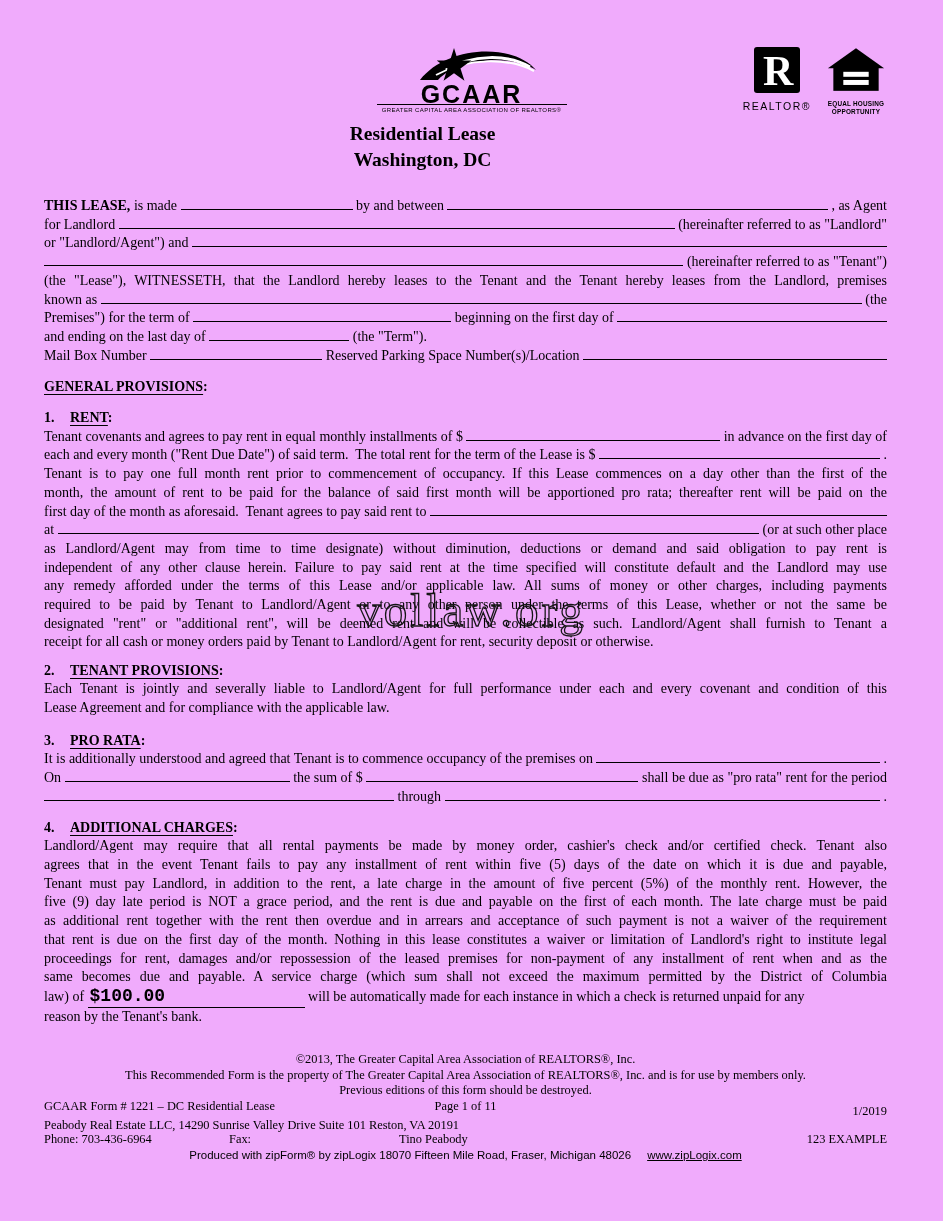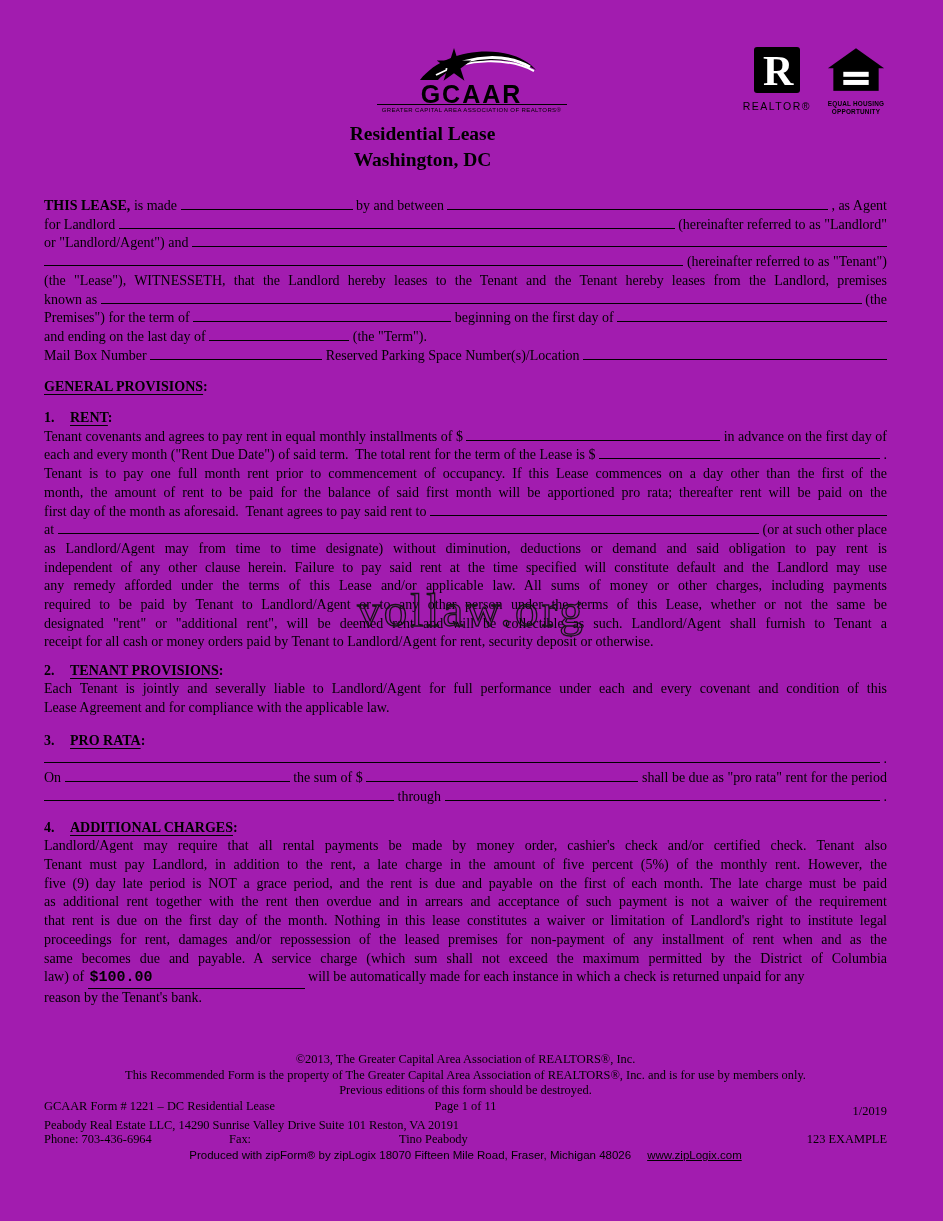--- a/index.html
+++ b/index.html
@@ -1,17 +1,17 @@
 <!DOCTYPE html>
 <html><head>
 <meta charset="utf-8">
 <style>
   html,body { margin:0; padding:0; background:#ffffff; }
   .page {
-    position:relative; width:943px; height:1221px; background:#a21caf;
+    position:relative; width:943px; height:1221px; background:#f0abfc;
     font-family:"Liberation Serif", serif; color:#000; overflow:hidden;
   }
 
   
   .gcaar-block { position:absolute; top:42px; left:50%; transform:translateX(-50%);
     width:190px; text-align:center; }
   .gcaar-word { font-family:"Liberation Sans", sans-serif; font-weight:bold;
     font-size:25px; letter-spacing:2px; line-height:20px; margin-top:-6px; }
   .gcaar-cap { font-family:"Liberation Sans", sans-serif; font-size:6px;
     letter-spacing:0.4px; line-height:8px; border-top:0.5px solid #000; padding-top:1px; }
@@ -29,21 +29,21 @@
   .content { position:absolute; left:44px; top:197px; width:843px;
     font-size:14px; line-height:18.7px; }
   .line { min-height:18.7px; }
   .just { text-align:justify; text-align-last:justify; }
   .fline { display:flex; align-items:baseline; }
   .fline .txt { white-space:pre; flex:0 0 auto; }
   .b { font-weight:bold; }
   .blank { border-bottom:1.2px solid #000; flex:1 1 40px; min-width:8px; align-self:baseline; }
   .blank.fixed { flex:0 0 auto; }
   .blank-val { border-bottom:1.2px solid #000; flex:0 0 auto; padding-left:2px; }
-  .mono { font-family:"Liberation Mono", monospace; font-size:15px; font-weight:bold; }
+  .mono { font-family:"Liberation Mono", monospace; font-size:18px; font-weight:bold; }
   .gp-head { font-weight:bold; margin-top:12px; }
   .gp-head .u, .sec-head .u { text-decoration:underline; text-underline-offset:2.5px; }
   .sec-head { font-weight:bold; }
   .sec-head .num { display:inline-block; width:26px; }
   .mt1 { margin-top:12.5px; } .mt2 { margin-top:9.5px; } .mt3 { margin-top:14px; } .mt4 { margin-top:12px; }
 
   
   .watermark { position:absolute; top:583px; left:50%; transform:translateX(-50%);
     font-family:"Liberation Serif", serif; font-size:47px; letter-spacing:3px;
     color:transparent; -webkit-text-stroke:1.3px #151515; pointer-events:none; }
@@ -189,38 +189,40 @@
         <div class="line just">independent of any other clause herein. Failure to pay said rent at the time specified will constitute default and the Landlord may use</div>
         <div class="line just">any remedy afforded under the terms of this Lease and/or applicable law. All sums of money or other charges, including payments</div>
         <div class="line just">required to be paid by Tenant to Landlord/Agent or to any other person under the terms of this Lease, whether or not the same be</div>
         <div class="line just">designated "rent" or "additional rent", will be deemed rent and will be collectible as such.  Landlord/Agent shall furnish to Tenant a</div>
         <div class="line">receipt for all cash or money orders paid by Tenant to Landlord/Agent for rent, security deposit or otherwise.</div>
         <div class="sec-head mt2"><span class="num">2.</span><span class="u">TENANT PROVISIONS</span><span>:</span></div>
         <div class="line just">Each Tenant is jointly and severally liable to Landlord/Agent for full performance under each and every covenant and condition of this</div>
         <div class="line">Lease Agreement and for compliance with the applicable law.</div>
         <div class="sec-head mt3"><span class="num">3.</span><span class="u">PRO RATA</span><span>:</span></div>
         <div class="line fline">
+          <span class="txt">It is additionally understood and agreed that Tenant is to commence occupancy of the premises on </span>
           <span class="blank"></span>
           <span class="txt"> .</span>
         </div>
         <div class="line fline">
           <span class="txt">On </span>
           <span class="blank fixed" style="width: 225px;"></span>
           <span class="txt"> the sum of $ </span>
           <span class="blank"></span>
           <span class="txt"> shall be due as "pro rata" rent for the period</span>
         </div>
         <div class="line fline">
           <span class="blank fixed" style="width: 350px;"></span>
           <span class="txt"> through </span>
           <span class="blank"></span>
           <span class="txt"> .</span>
         </div>
         <div class="sec-head mt4"><span class="num">4.</span><span class="u">ADDITIONAL CHARGES</span><span>:</span></div>
         <div class="line just">Landlord/Agent may require that all rental payments be made by money order, cashier's check and/or certified check.  Tenant also</div>
+        <div class="line just">agrees that in the event Tenant fails to pay any installment of rent within five (5) days of the date on which it is due and payable,</div>
         <div class="line just">Tenant must pay Landlord, in addition to the rent, a late charge in the amount of five percent (5%) of the monthly rent.  However, the</div>
         <div class="line just">five (9) day late period is NOT a grace period, and the rent is due and payable on the first of each month.  The late charge must be paid</div>
         <div class="line just">as additional rent together with the rent then overdue and in arrears and acceptance of such payment is not a waiver of the requirement</div>
         <div class="line just">that rent is due on the first day of the month.  Nothing in this lease constitutes a waiver or limitation of Landlord's right to institute legal</div>
         <div class="line just">proceedings for rent, damages and/or repossession of the leased premises for non-payment of any installment of rent when and as the</div>
         <div class="line just">same becomes due and payable.  A service charge (which sum shall not exceed the maximum permitted by the District of Columbia</div>
         <div class="line fline">
           <span class="txt">law) of </span>
           <span class="blank-val" style="width: 215px;"><span class="mono">$100.00</span></span>
           <span class="txt"> will be automatically made for each instance in which a check is returned unpaid for any</span>

